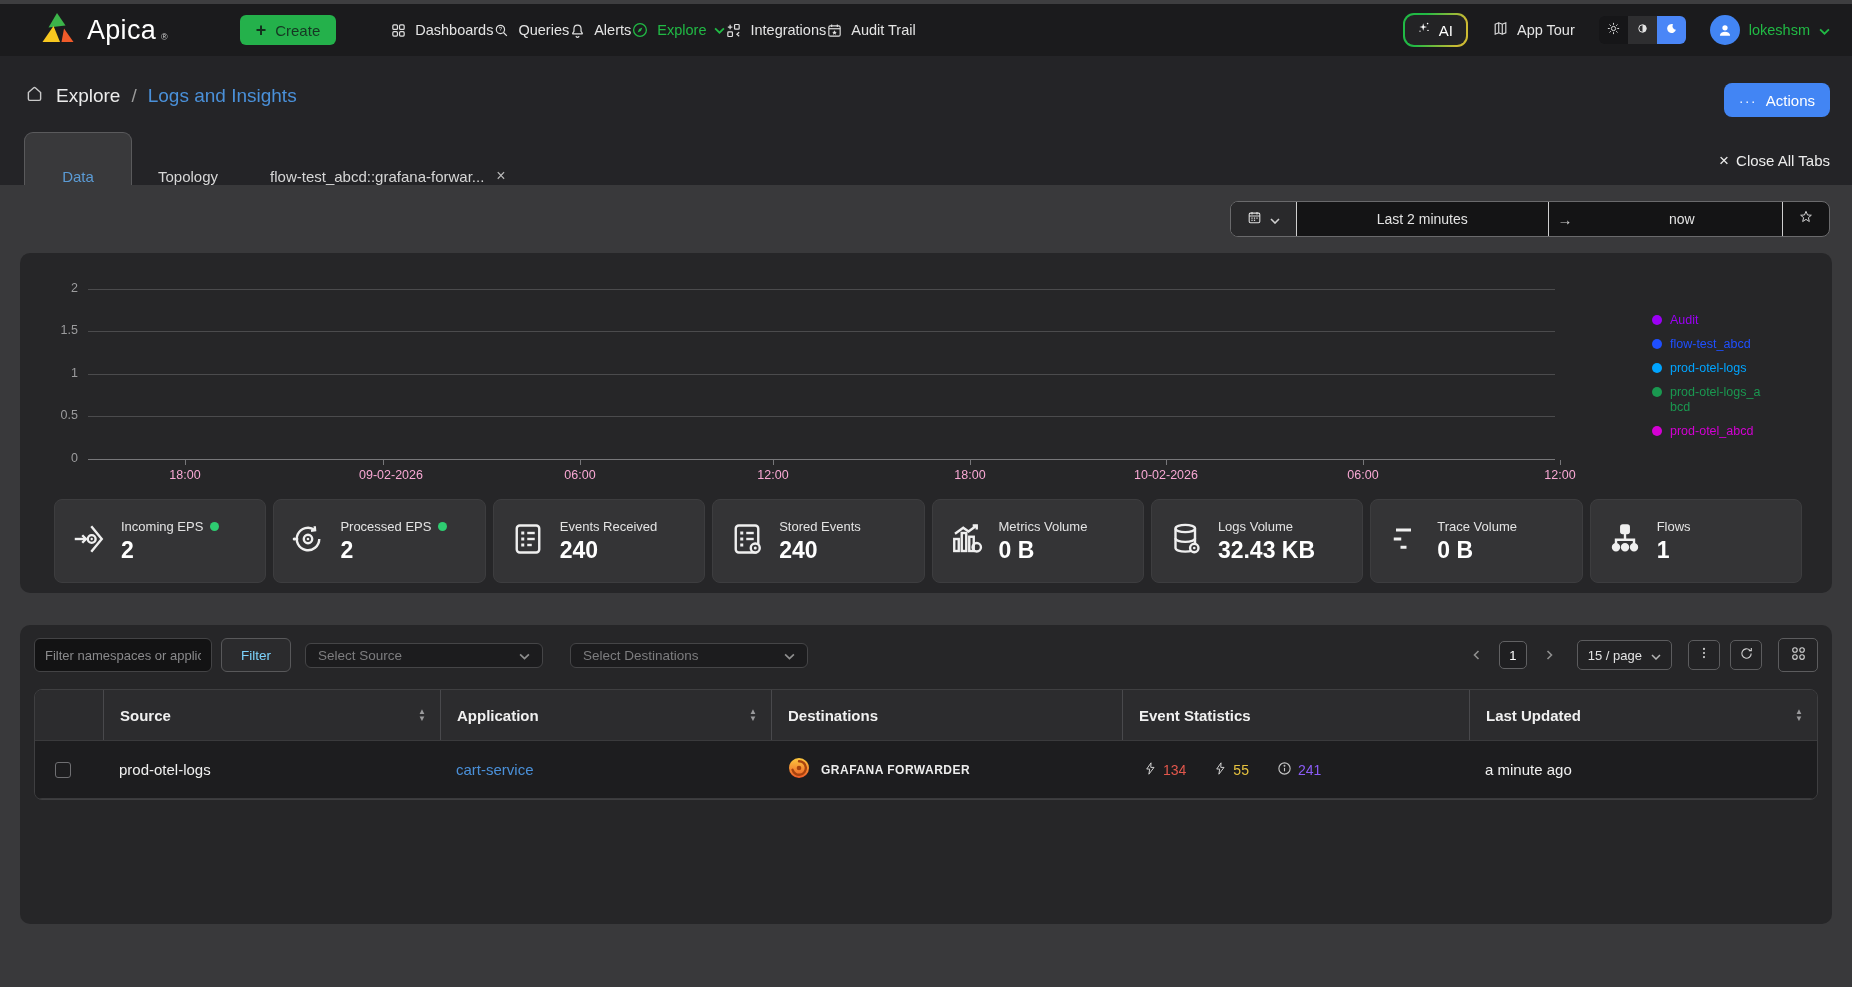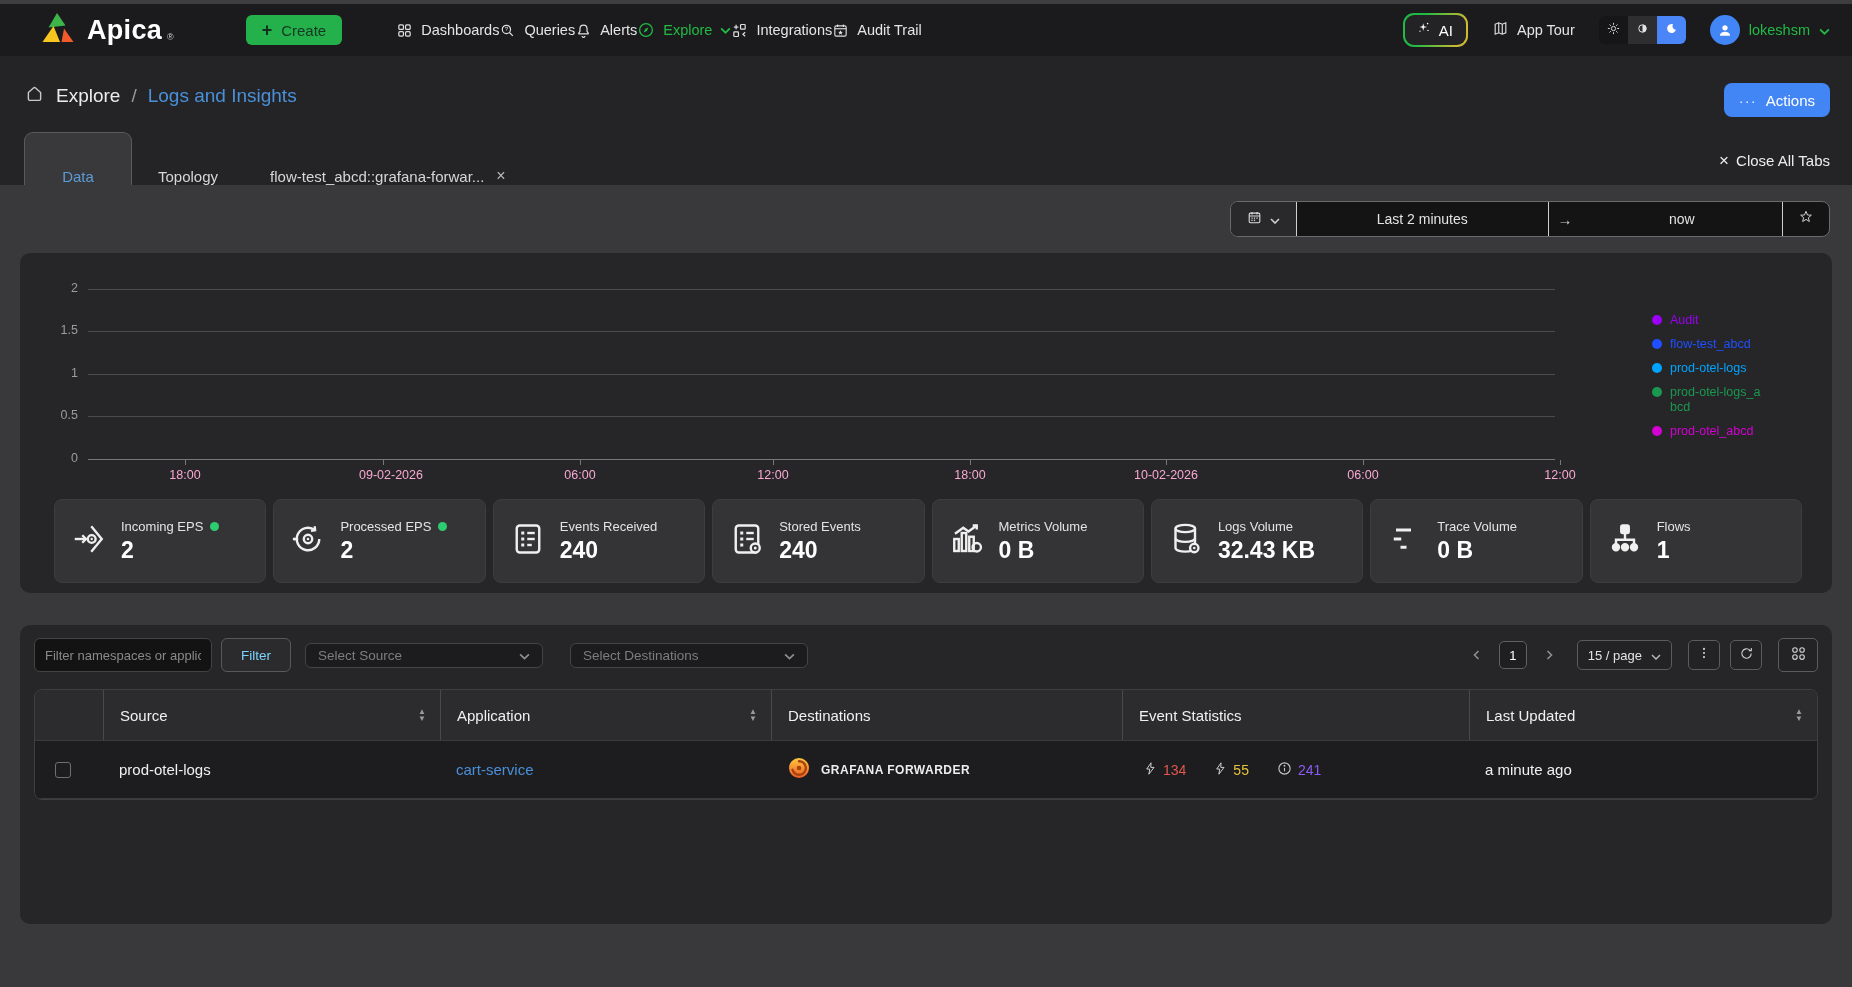--- a/index.html
+++ b/index.html
@@ -4,21 +4,21 @@
 <style>
   * { box-sizing: border-box; margin: 0; padding: 0; }
   html,body { width:1852px; height:987px; background:#2b2b2b; font-family:"Liberation Sans",sans-serif; }
   .screen { position:relative; width:1852px; height:987px; background:#39393b; overflow:hidden; }
 
   
   .top-strip { position:absolute; top:0; left:0; right:0; height:4px; background:#3e3e40; }
   .navbar { position:absolute; top:4px; left:0; right:0; height:52px; background:#1b1b1d;
             display:flex; align-items:center; padding:0 22px 0 40px; }
   .brand { display:flex; align-items:center; gap:11px; }
-  .brand-name { color:#fff; font-size:27px; font-weight:bold; letter-spacing:.3px; }
+  .brand-name { color:#fff; font-size:27px; font-weight:normal; letter-spacing:.3px; }
   .brand-reg { color:#cfcfcf; font-size:9px; align-self:flex-end; margin:0 0 6px -6px; }
   .create-btn { margin-left:72px; height:30px; padding:0 16px; background:#24b14b; border:none;
                 border-radius:6px; display:flex; align-items:center; gap:9px; cursor:pointer; }
   .create-plus { color:#13301d; font-size:18px; font-weight:bold; line-height:1; }
   .create-label { color:#163723; font-size:15px; font-weight:500; }
   .nav-items { display:flex; align-items:center; margin-left:54px; }
   .nav-item { display:flex; align-items:center; gap:8px; color:#e4e4e4; font-size:14.5px; cursor:pointer; }
   .nav-item svg { display:block; }
   .nav-item.active { color:#21ba45; }
   .nav-spacer { flex:1; }
@@ -111,21 +111,21 @@
                 color:#fff; font-size:13px; display:flex; align-items:center; justify-content:center; cursor:pointer; }
   .page-size { height:30px; border:1px solid #5c5c5e; border-radius:5px; background:#232325; padding:0 10px;
                display:flex; align-items:center; gap:9px; color:#e3e3e3; font-size:13px; cursor:pointer; margin-left:6px; }
   .sq-btn { height:30px; width:32px; border:1px solid #5c5c5e; border-radius:5px; background:#232325;
             display:flex; align-items:center; justify-content:center; cursor:pointer; }
   .sq-btn.big { height:34px; width:40px; margin-left:6px; }
 
   .data-table { margin:16px 14px 0; border:1px solid #3f3f41; border-radius:8px; overflow:hidden; }
   .t-header { display:grid; grid-template-columns:68px 337px 331px 351px 347px auto; height:50px; background:#2c2c2e; }
   .th { display:flex; align-items:center; justify-content:space-between; padding:0 14px 0 16px;
-        color:#f0f0f0; font-size:15px; font-weight:normal; border-left:1px solid #49494c;text-align:center; }
+        color:#f0f0f0; font-size:15px; font-weight:bold; border-left:1px solid #49494c;text-align:center; }
   .th:first-child { border-left:none; }
   .sort-icon { display:flex; flex-direction:column; line-height:7px; font-size:8px; color:#9b9b9d; cursor:pointer; }
   .t-row { display:grid; grid-template-columns:68px 337px 331px 351px 347px auto; height:59px;
            background:#1d1d1f; border-top:1px solid #3a3a3c; border-bottom:1px solid #3a3a3c; cursor:pointer; }
   .td { display:flex; align-items:center; padding-left:16px; color:#f0f0f0; font-size:15px; }
   .checkbox { width:16px; height:16px; border:1.6px solid #6f6f72; border-radius:3px; margin-left:20px; cursor:pointer; }
   .app-link { color:#4a90d9; cursor:pointer; }
   .dest-cell { gap:10px; }
   .dest-label { font-size:12px; font-weight:bold; letter-spacing:.5px; color:#ededed; }
   .stats-cell { gap:28px; padding-left:22px; }

